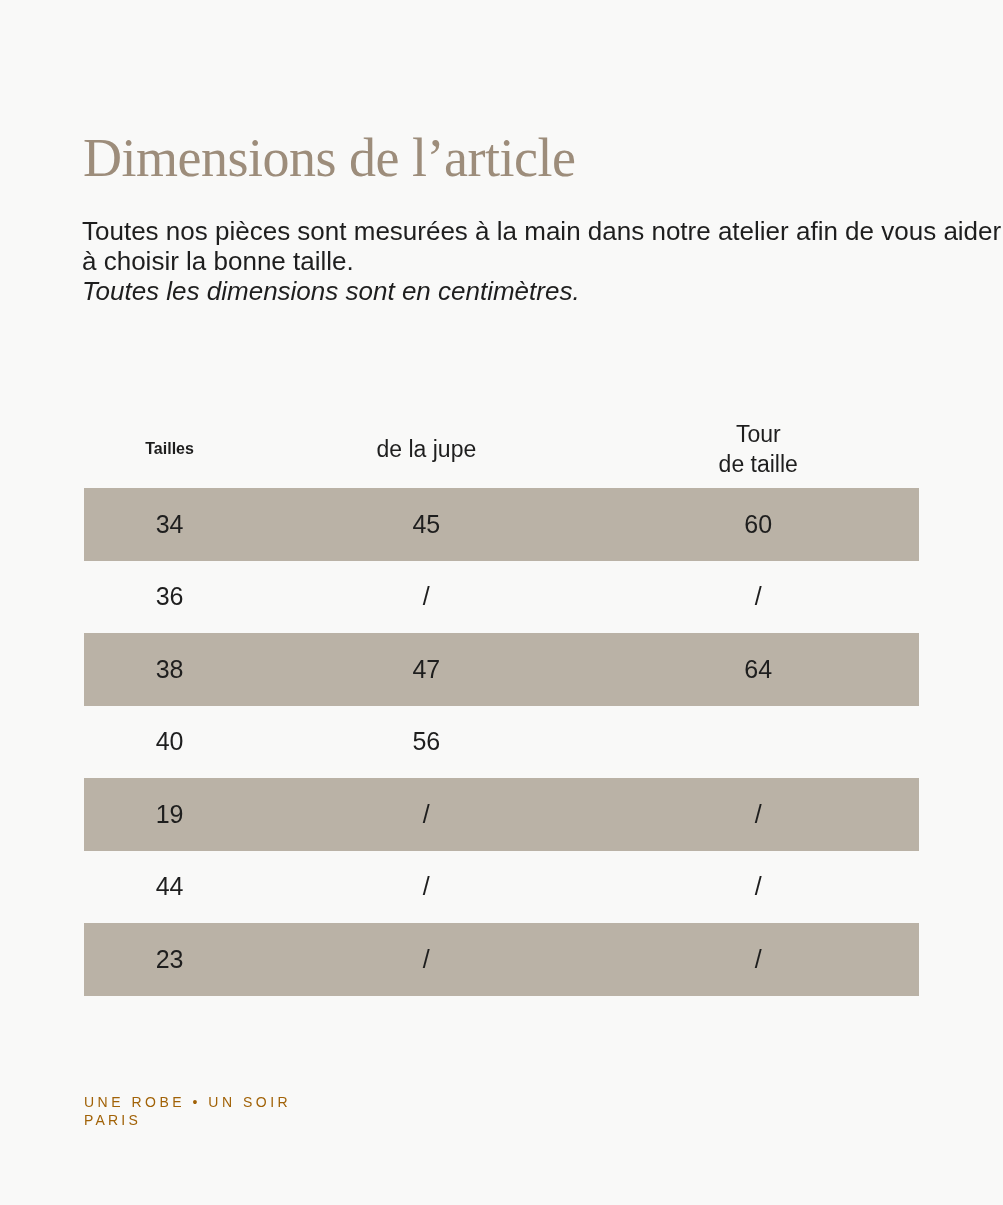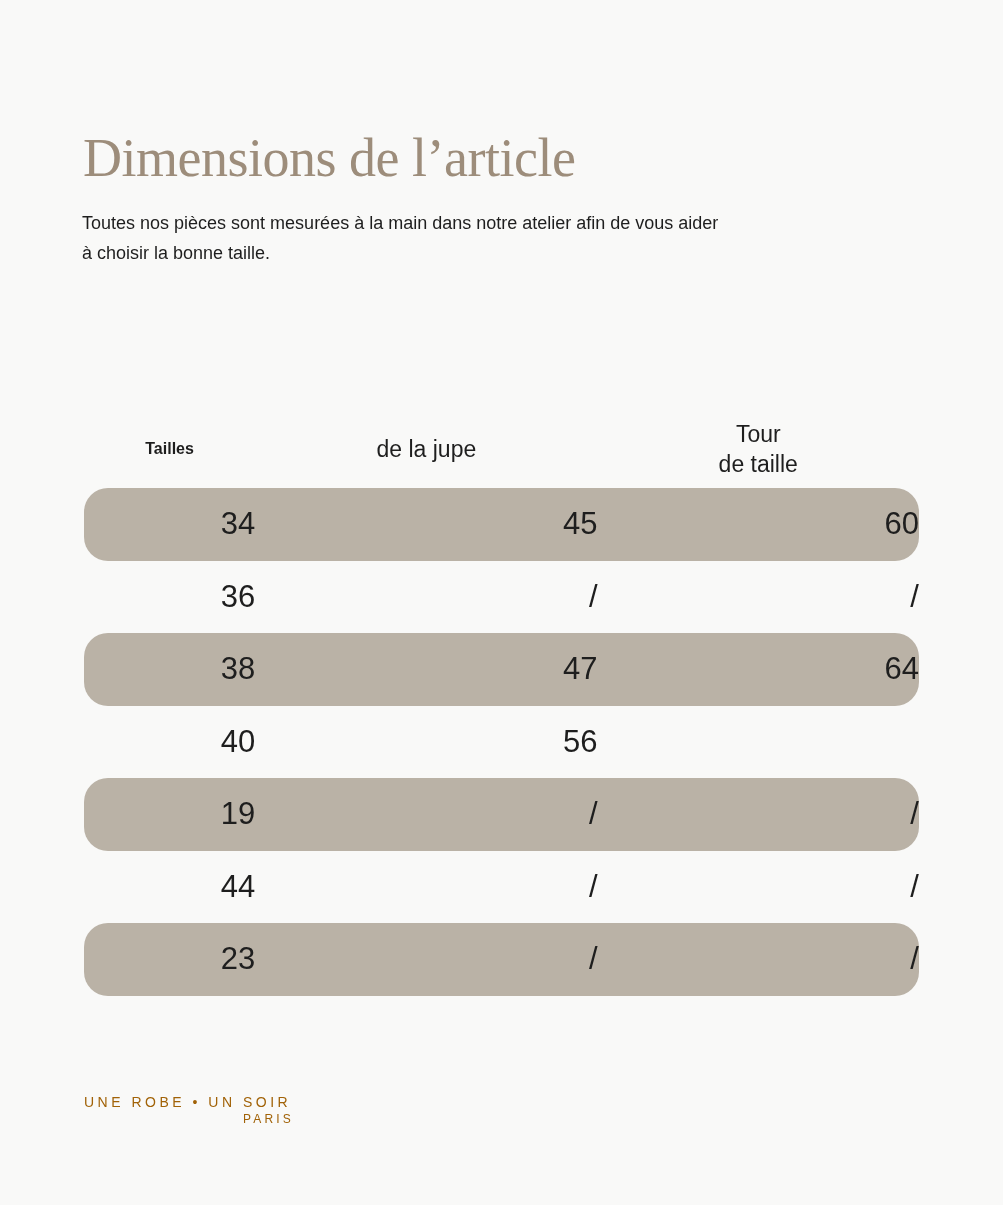--- a/index.html
+++ b/index.html
@@ -32,22 +32,22 @@
     font-weight: 400;
     font-size: 54px;
     line-height: 58px;
     letter-spacing: -0.5px;
     color: var(--title, #9d8d7b);
     white-space: nowrap;
   }
   .description {
     position: absolute;
     left: 82px;
-    top: 208px;
-    font-size: 18px;
+    top: 216px;
+    font-size: 26px;
     line-height: 30px;
     color: var(--text, #1e1e1e);
   }
   .description .line { display: block; white-space: nowrap; }
   .description .note { display: block; white-space: nowrap; font-style: italic; }
 
   .size-table {
     position: absolute;
     left: 84px;
     top: 410px;
@@ -62,56 +62,56 @@
     font-size: 23px;
     line-height: 30px;
   }
   .th-sizes { font-weight: bold; font-size: 16px; }
   .th .l { display: block; }
   .row {
     display: grid;
     grid-template-columns: 20.5% 41% 38.5%;
     height: 72.5px;
     align-items: center;
-    text-align: right;
-    font-size: 31px;
-    border-radius: 24px;
+    text-align: center;
+    font-size: 25px;
   }
   .row.shaded { background: var(--row-shaded, #bab2a6); }
 
   .brand {
     position: absolute;
     left: 84px;
     top: 1094px;
     width: 210px;
     color: #a16207;
   }
   .brand-main {
     font-size: 14px;
     letter-spacing: 3.5px;
     white-space: nowrap;
   }
   .brand-sub {
-    font-size: 12px;
+    font-size: 14px;
     letter-spacing: 3.2px;
-    text-align: right;
+    text-align: left;
     margin-top: 2px;
     white-space: nowrap;
   }
 </style>
 </head>
 <body>
 
 <div class="page">
 
   <h1 class="title">Dimensions de l’article</h1>
 
   <div class="description">
     <span class="line">Toutes nos pièces sont mesurées à la main dans notre atelier afin de vous aider</span>
     <span class="line">à choisir la bonne taille.</span>
+    <span class="note">Toutes les dimensions sont en centimètres.</span>
   </div>
 
   <section class="size-table">
     <div class="thead">
       <div class="th th-sizes">Tailles</div>
       <div class="th">
         <span class="l">de la jupe</span>
       </div>
       <div class="th">
         <span class="l">Tour</span>

